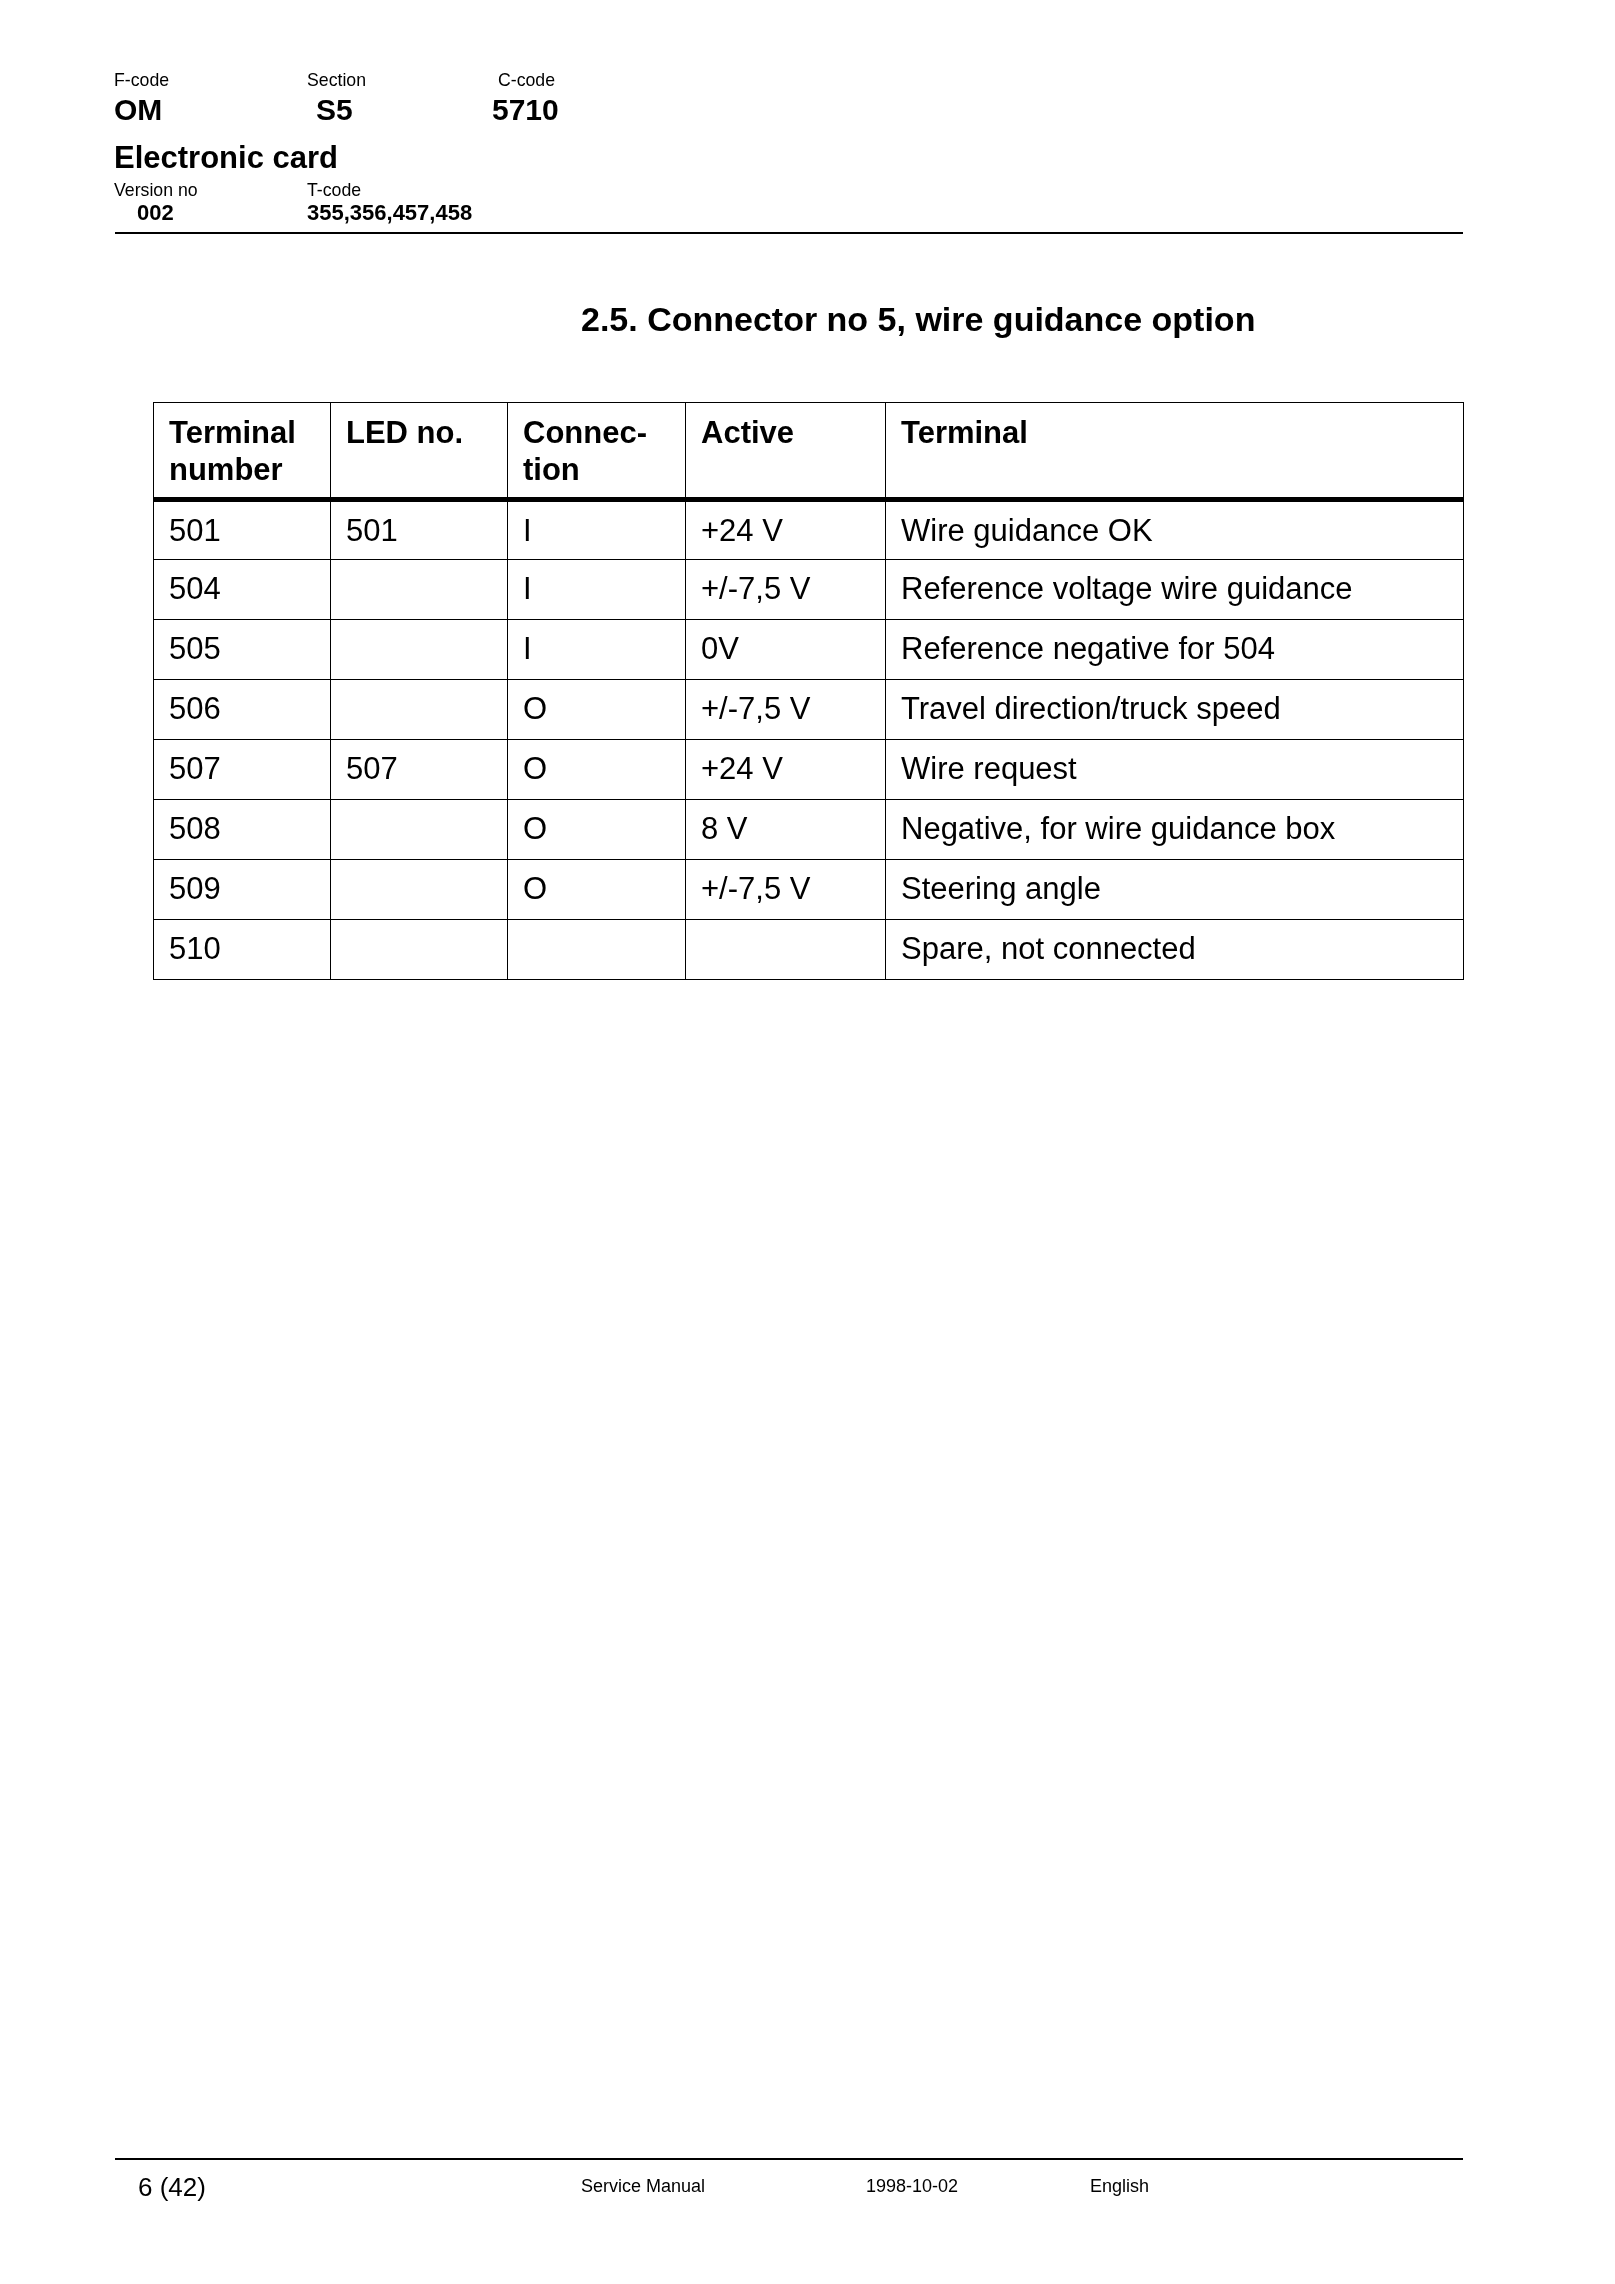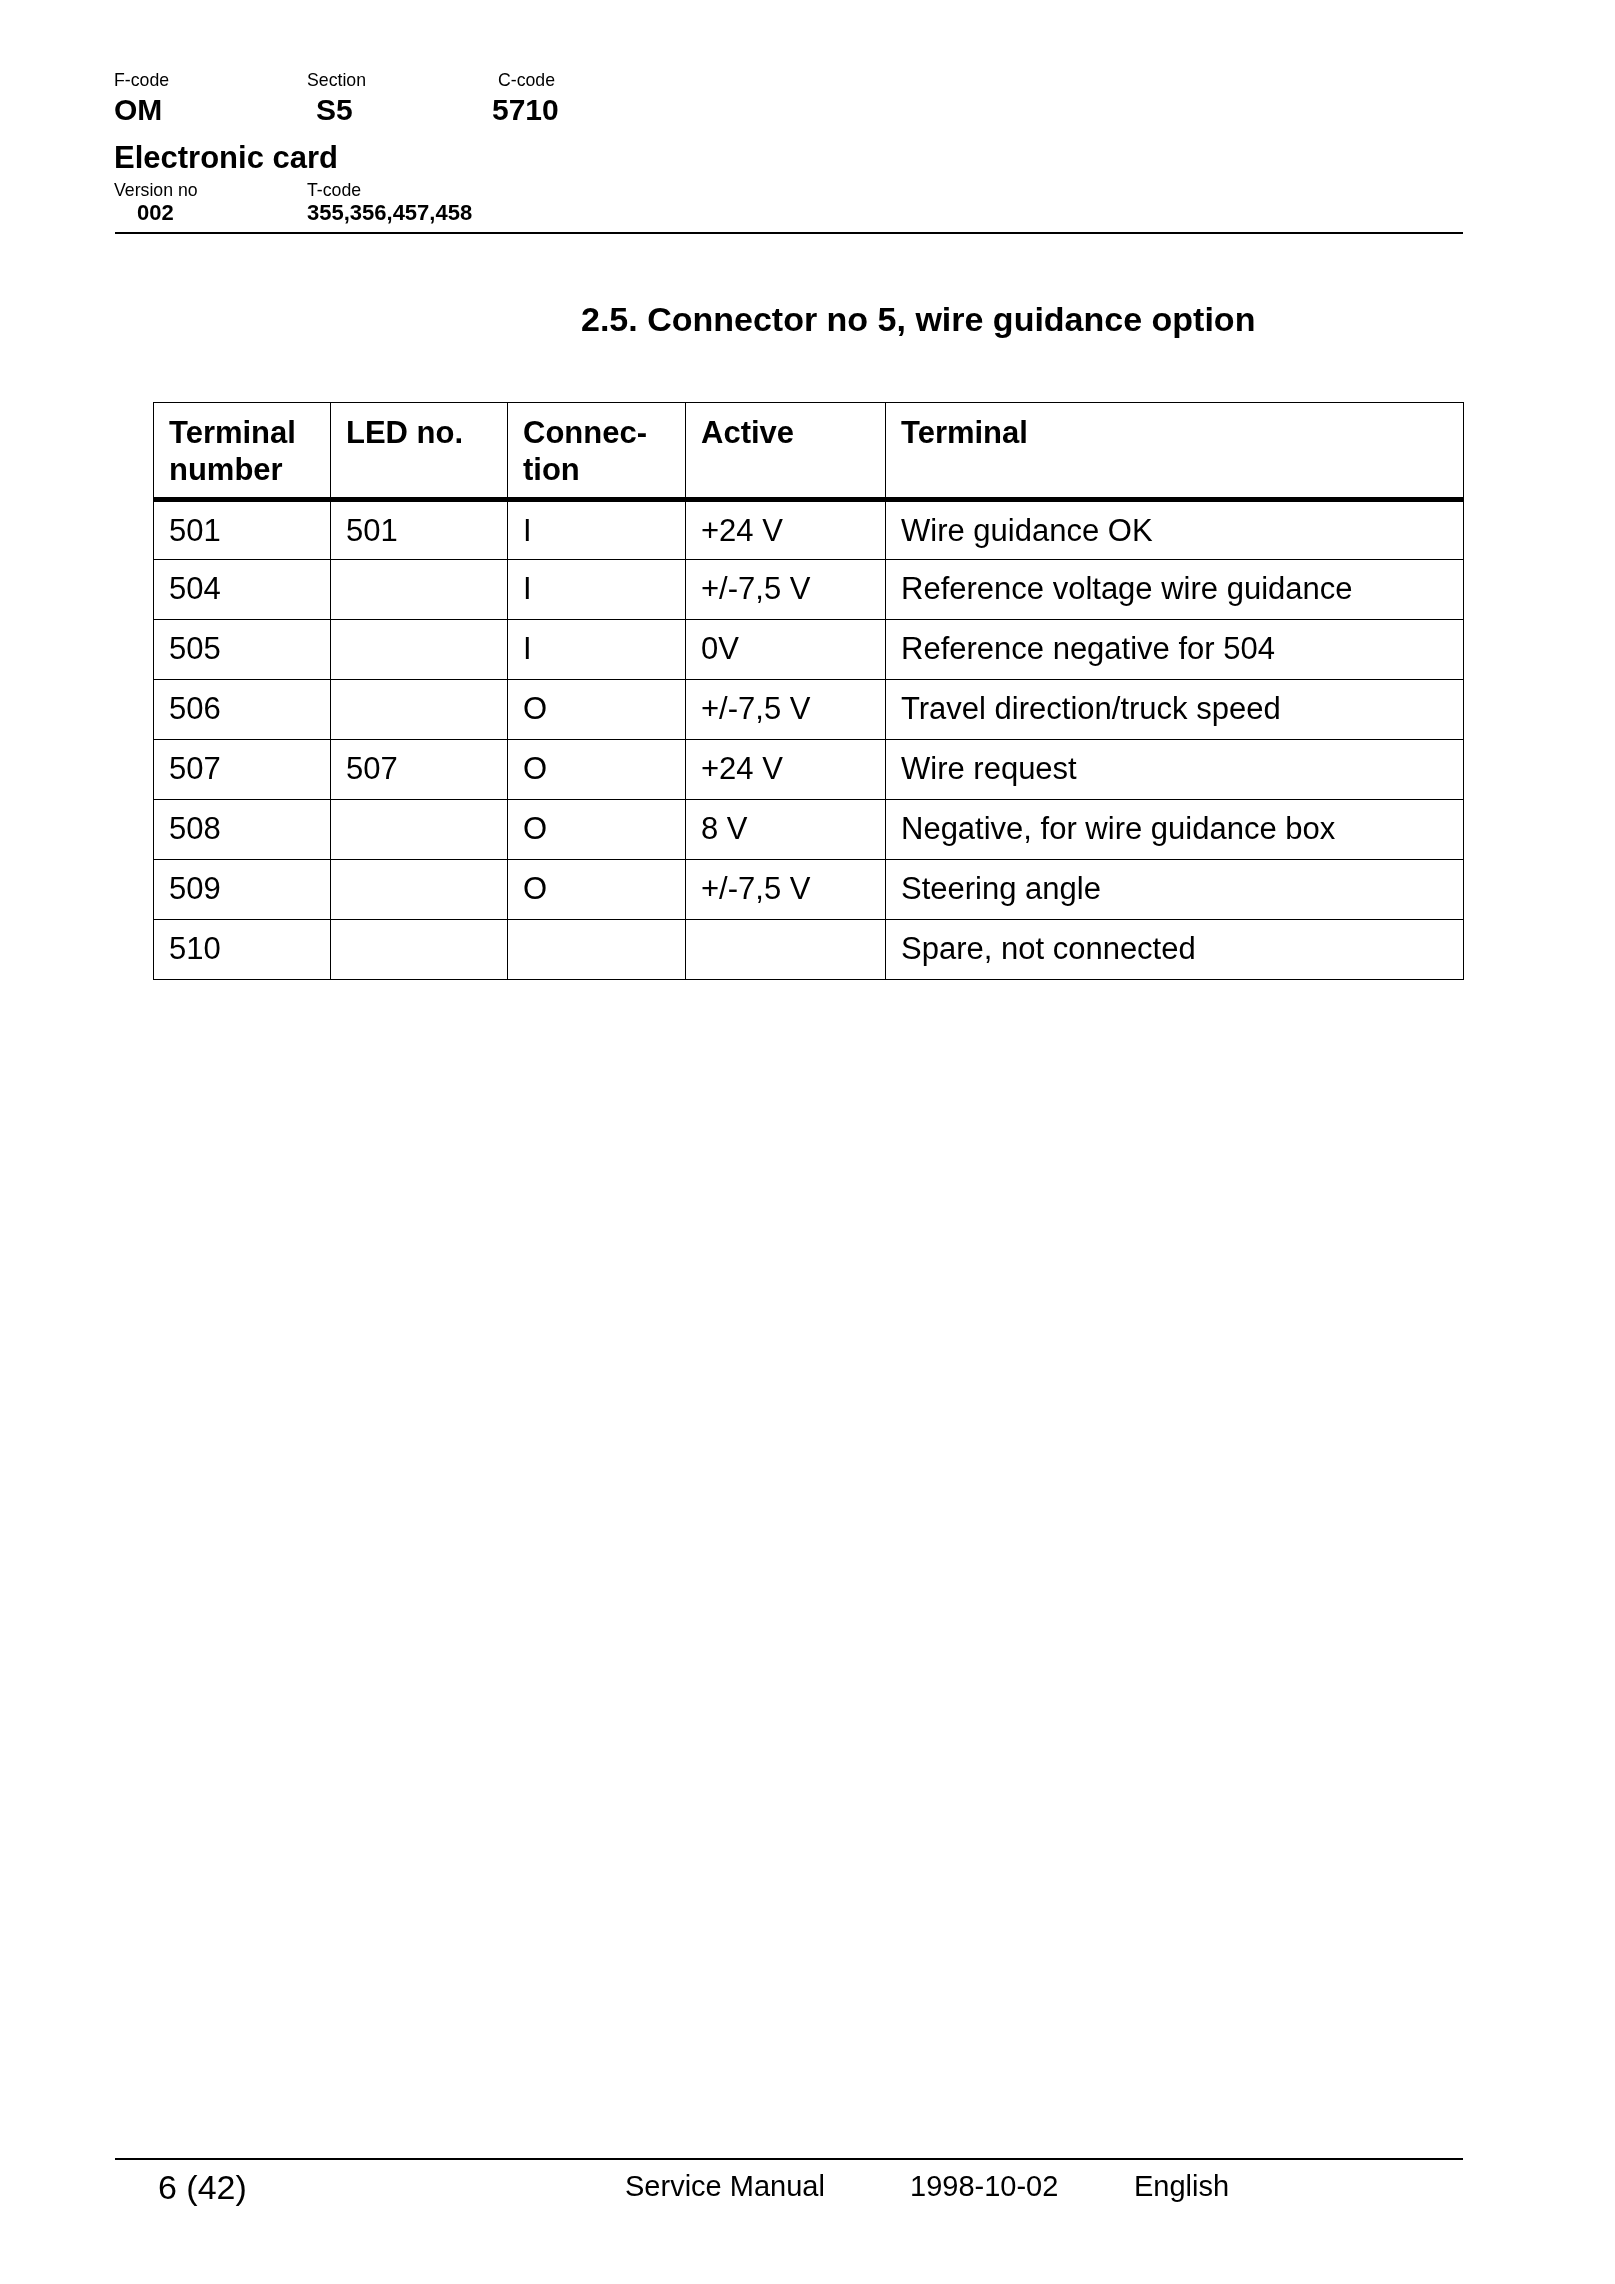--- a/index.html
+++ b/index.html
@@ -24,22 +24,22 @@
     padding: 11px 15px 0 15px; box-sizing: border-box;
   }
   table.conn th {
     font-size: 31px; font-weight: bold; line-height: 37px; height: 97px;
     border-bottom: 5.4px solid #000; white-space: normal;
   }
   table.conn td {
     font-size: 31px; font-weight: normal; line-height: 37px; height: 60px;
     padding-top: 9.5px; white-space: nowrap;
   }
-  .footer-text { font-size: 29px; line-height: 26px; margin-left: 44px; }
-  .footer-page { font-size: 34px; line-height: 28.5px; margin-left: 20px; }
+  .footer-text { font-size: 18px; line-height: 26px; }
+  .footer-page { font-size: 26px; line-height: 28.5px; }
 </style>
 </head>
 <body>
 
 <div class="abs lbl" style="left:114px; top:70px;">F-code</div>
 <div class="abs lbl" style="left:307px; top:70px;">Section</div>
 <div class="abs lbl" style="left:498px; top:70px;">C-code</div>
 
 <div class="abs code" style="left:114px; top:93px;">OM</div>
 <div class="abs code" style="left:316px; top:93px;">S5</div>

